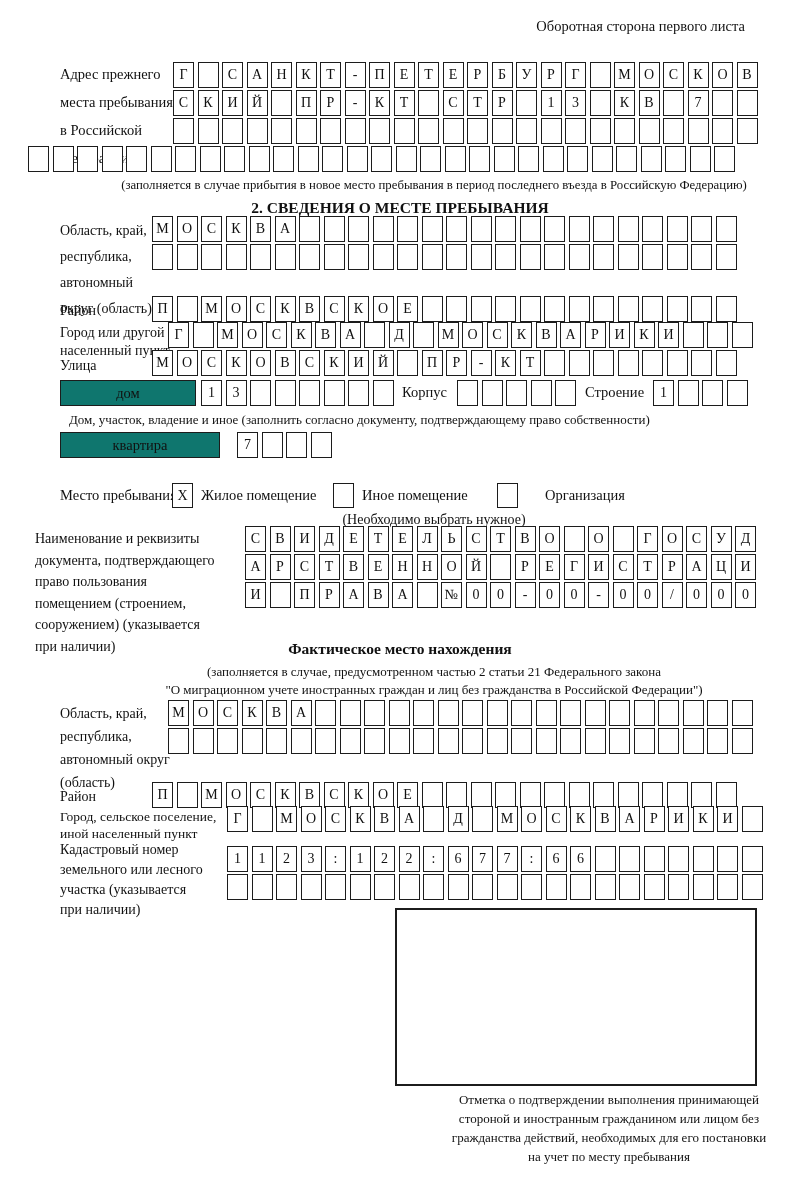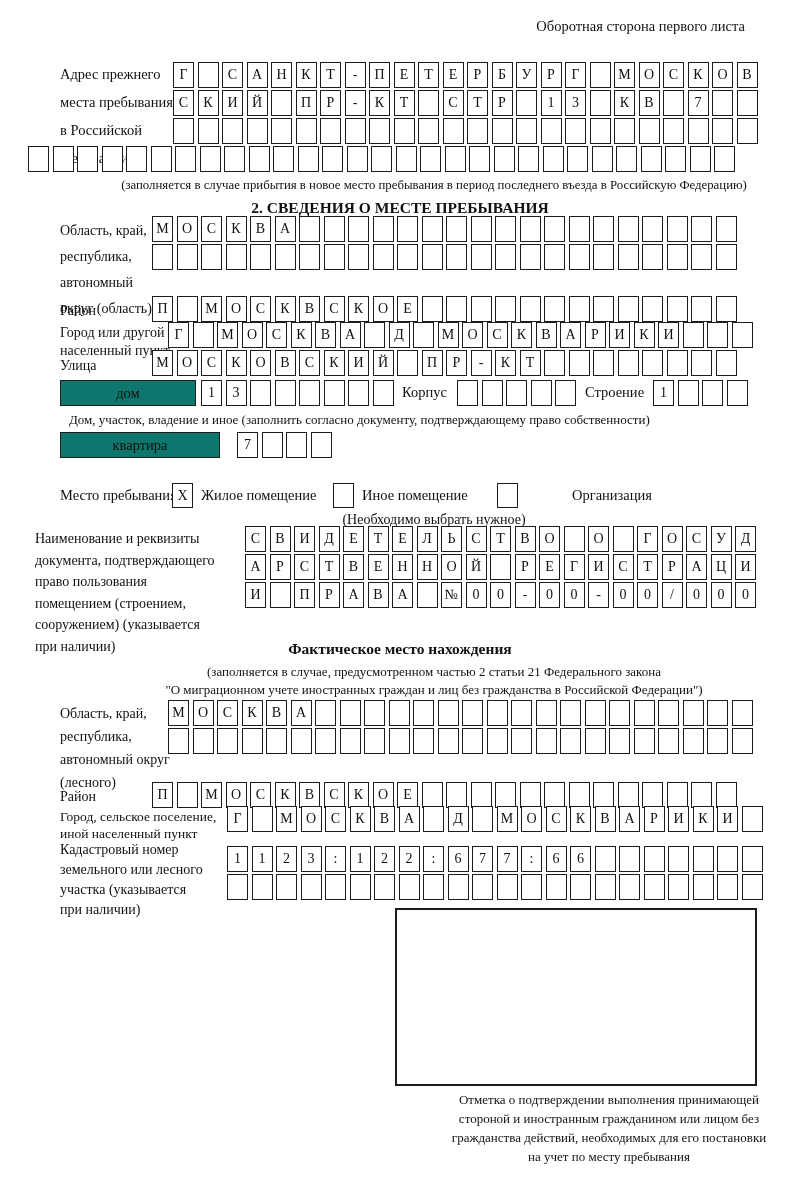--- a/index.html
+++ b/index.html
@@ -329,21 +329,21 @@
       <span class="cell"></span>
       <span class="cell"></span>
     </div>
 
   <div class="inline-lbl" style="left:60px;top:483px;">Место пребывания:</div>
   <div class="chkbox" style="left:172px;top:483px;">Х</div>
   <div class="inline-lbl" style="left:201px;top:483px;">Жилое помещение</div>
   <div class="chkbox" style="left:333px;top:483px;"></div>
   <div class="inline-lbl" style="left:362px;top:483px;">Иное помещение</div>
   <div class="chkbox" style="left:497px;top:483px;"></div>
-  <div class="inline-lbl" style="left:572px;top:483px;">Организация</div>
+  <div class="inline-lbl" style="left:545px;top:483px;">Организация</div>
   <div class="abs caption center" style="top:512px;font-size:14px;">(Необходимо выбрать нужное)</div>
 
   <div class="abs lbl" style="left:35px;top:528px;line-height:21.5px;font-size:14px;">
     <div class="lbl-line">Наименование и реквизиты</div>
     <div class="lbl-line">документа, подтверждающего</div>
     <div class="lbl-line">право пользования</div>
     <div class="lbl-line">помещением (строением,</div>
     <div class="lbl-line">сооружением) (указывается</div>
     <div class="lbl-line">при наличии)</div>
   </div>
@@ -418,21 +418,21 @@
     </div>
 
   <div class="abs center sect-title" style="top:640px;">Фактическое место нахождения</div>
   <div class="abs caption center" style="top:664px;font-size:13px;">(заполняется в случае, предусмотренном частью 2 статьи 21 Федерального закона</div>
   <div class="abs caption center" style="top:682px;font-size:13px;">"О миграционном учете иностранных граждан и лиц без гражданства в Российской Федерации")</div>
 
   <div class="abs lbl" style="left:60px;top:702px;line-height:23px;font-size:14px;">
     <div class="lbl-line">Область, край,</div>
     <div class="lbl-line">республика,</div>
     <div class="lbl-line">автономный округ</div>
-    <div class="lbl-line">(лесного)</div>
+    <div class="lbl-line">(область)</div>
   </div>
   <div class="cellrow" style="left:168px;top:700px;">
       <span class="cell">М</span>
       <span class="cell">О</span>
       <span class="cell">С</span>
       <span class="cell">К</span>
       <span class="cell">В</span>
       <span class="cell">А</span>
       <span class="cell"></span>
       <span class="cell"></span>

